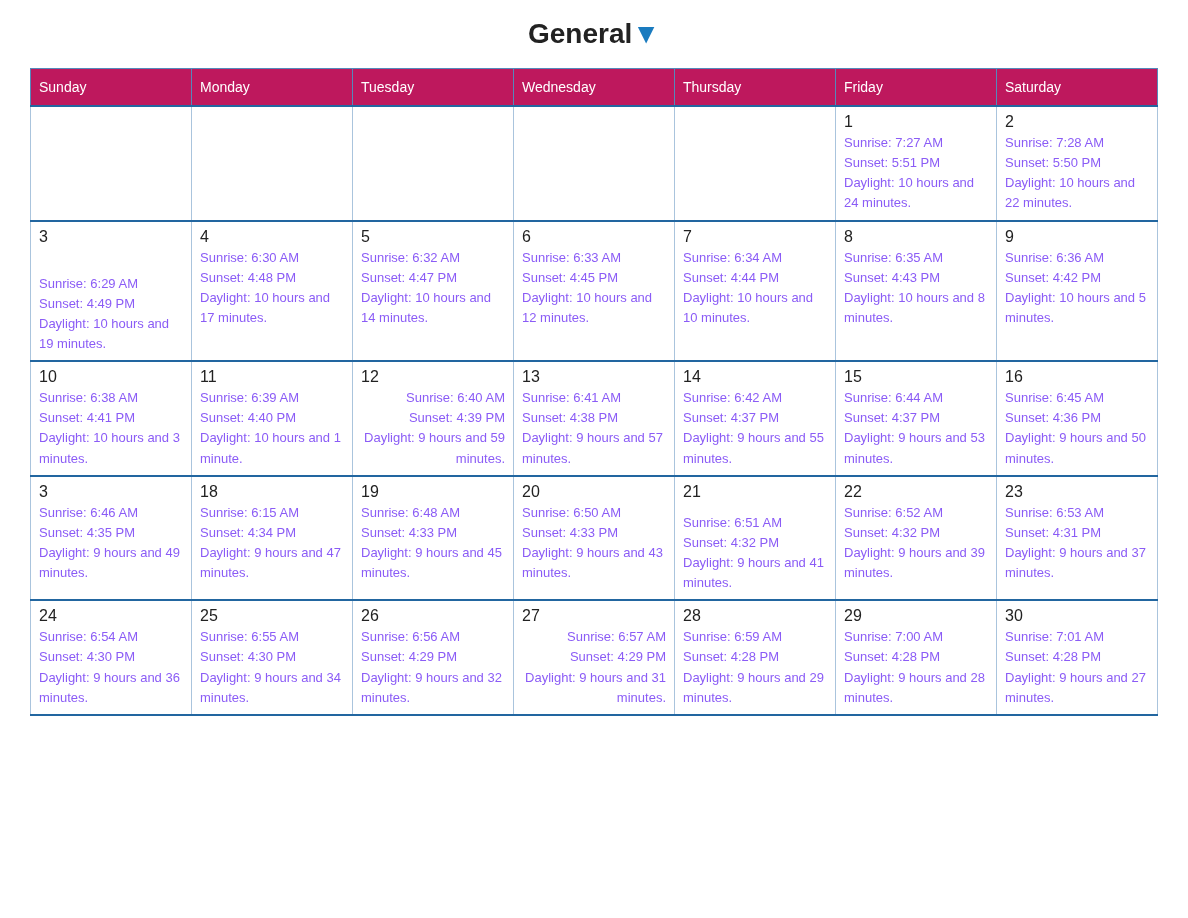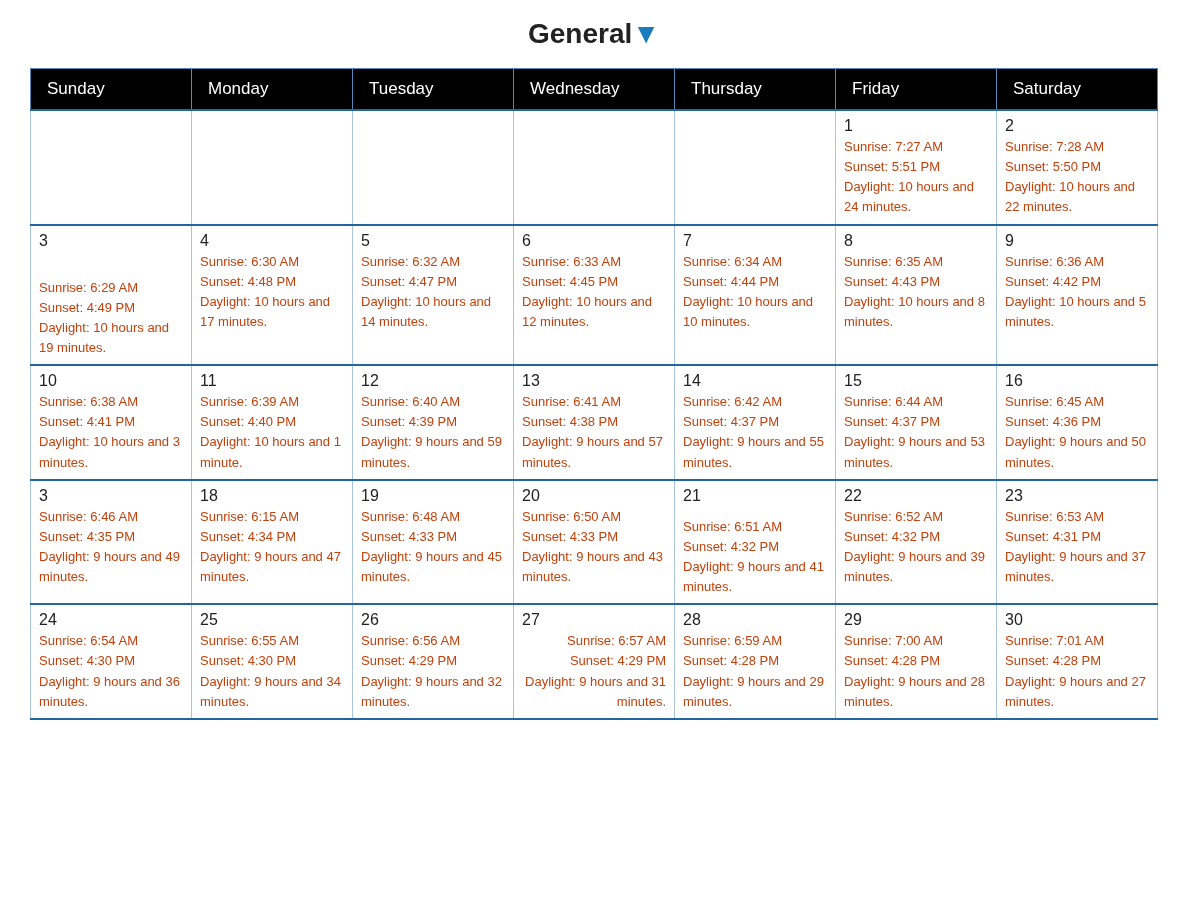--- a/index.html
+++ b/index.html
@@ -51,25 +51,25 @@
       font-size: 22px;
       color: #444;
       margin-top: 4px;
     }
     .calendar {
       width: 100%;
       border-collapse: collapse;
       border: 1.5px solid #6a9bc3;
     }
     .calendar th {
-      background-color: #000000;
+      background-color: #be185d;
       color: #fff;
-      font-size: 17px;
+      font-size: 14px;
       font-weight: normal;
-      padding: 10px 16px;
+      padding: 10px 8px;
       text-align: left;
       border: 1.5px solid #5588bb;
     }
     .calendar td {
       vertical-align: top;
       border: 1.5px solid #aac4dd;
       padding: 6px 8px;
       width: 14.28%;
       min-height: 100px;
       font-size: 13.5px;
@@ -81,21 +81,21 @@
     }
     .day-num {
       font-size: 16px;
       font-weight: normal;
       color: #222;
       display: block;
       margin-bottom: 2px;
     }
     .day-info {
       font-size: 13px;
-      color: #c2410c;
+      color: #8b5cf6;
       line-height: 1.55;
     }
     .empty-cell {
       background: #f5f8fb;
     }
   </style>
 </head>
 <body>
 
 <div class="header">
@@ -195,21 +195,21 @@
 Daylight: 10 hours and 3 minutes.</div>
         </td>
         <td>
           <span class="day-num">11</span>
           <div class="day-info" style="white-space: pre-line;">Sunrise: 6:39 AM
 Sunset: 4:40 PM
 Daylight: 10 hours and 1 minute.</div>
         </td>
         <td>
           <span class="day-num">12</span>
-          <div class="day-info" style="white-space: pre-line;">Sunrise: 6:40 AM
+          <div class="day-info" style="white-space: pre-line; text-align: right;">Sunrise: 6:40 AM
 Sunset: 4:39 PM
 Daylight: 9 hours and 59 minutes.</div>
         </td>
         <td>
           <span class="day-num">13</span>
           <div class="day-info" style="white-space: pre-line;">Sunrise: 6:41 AM
 Sunset: 4:38 PM
 Daylight: 9 hours and 57 minutes.</div>
         </td>
         <td>

